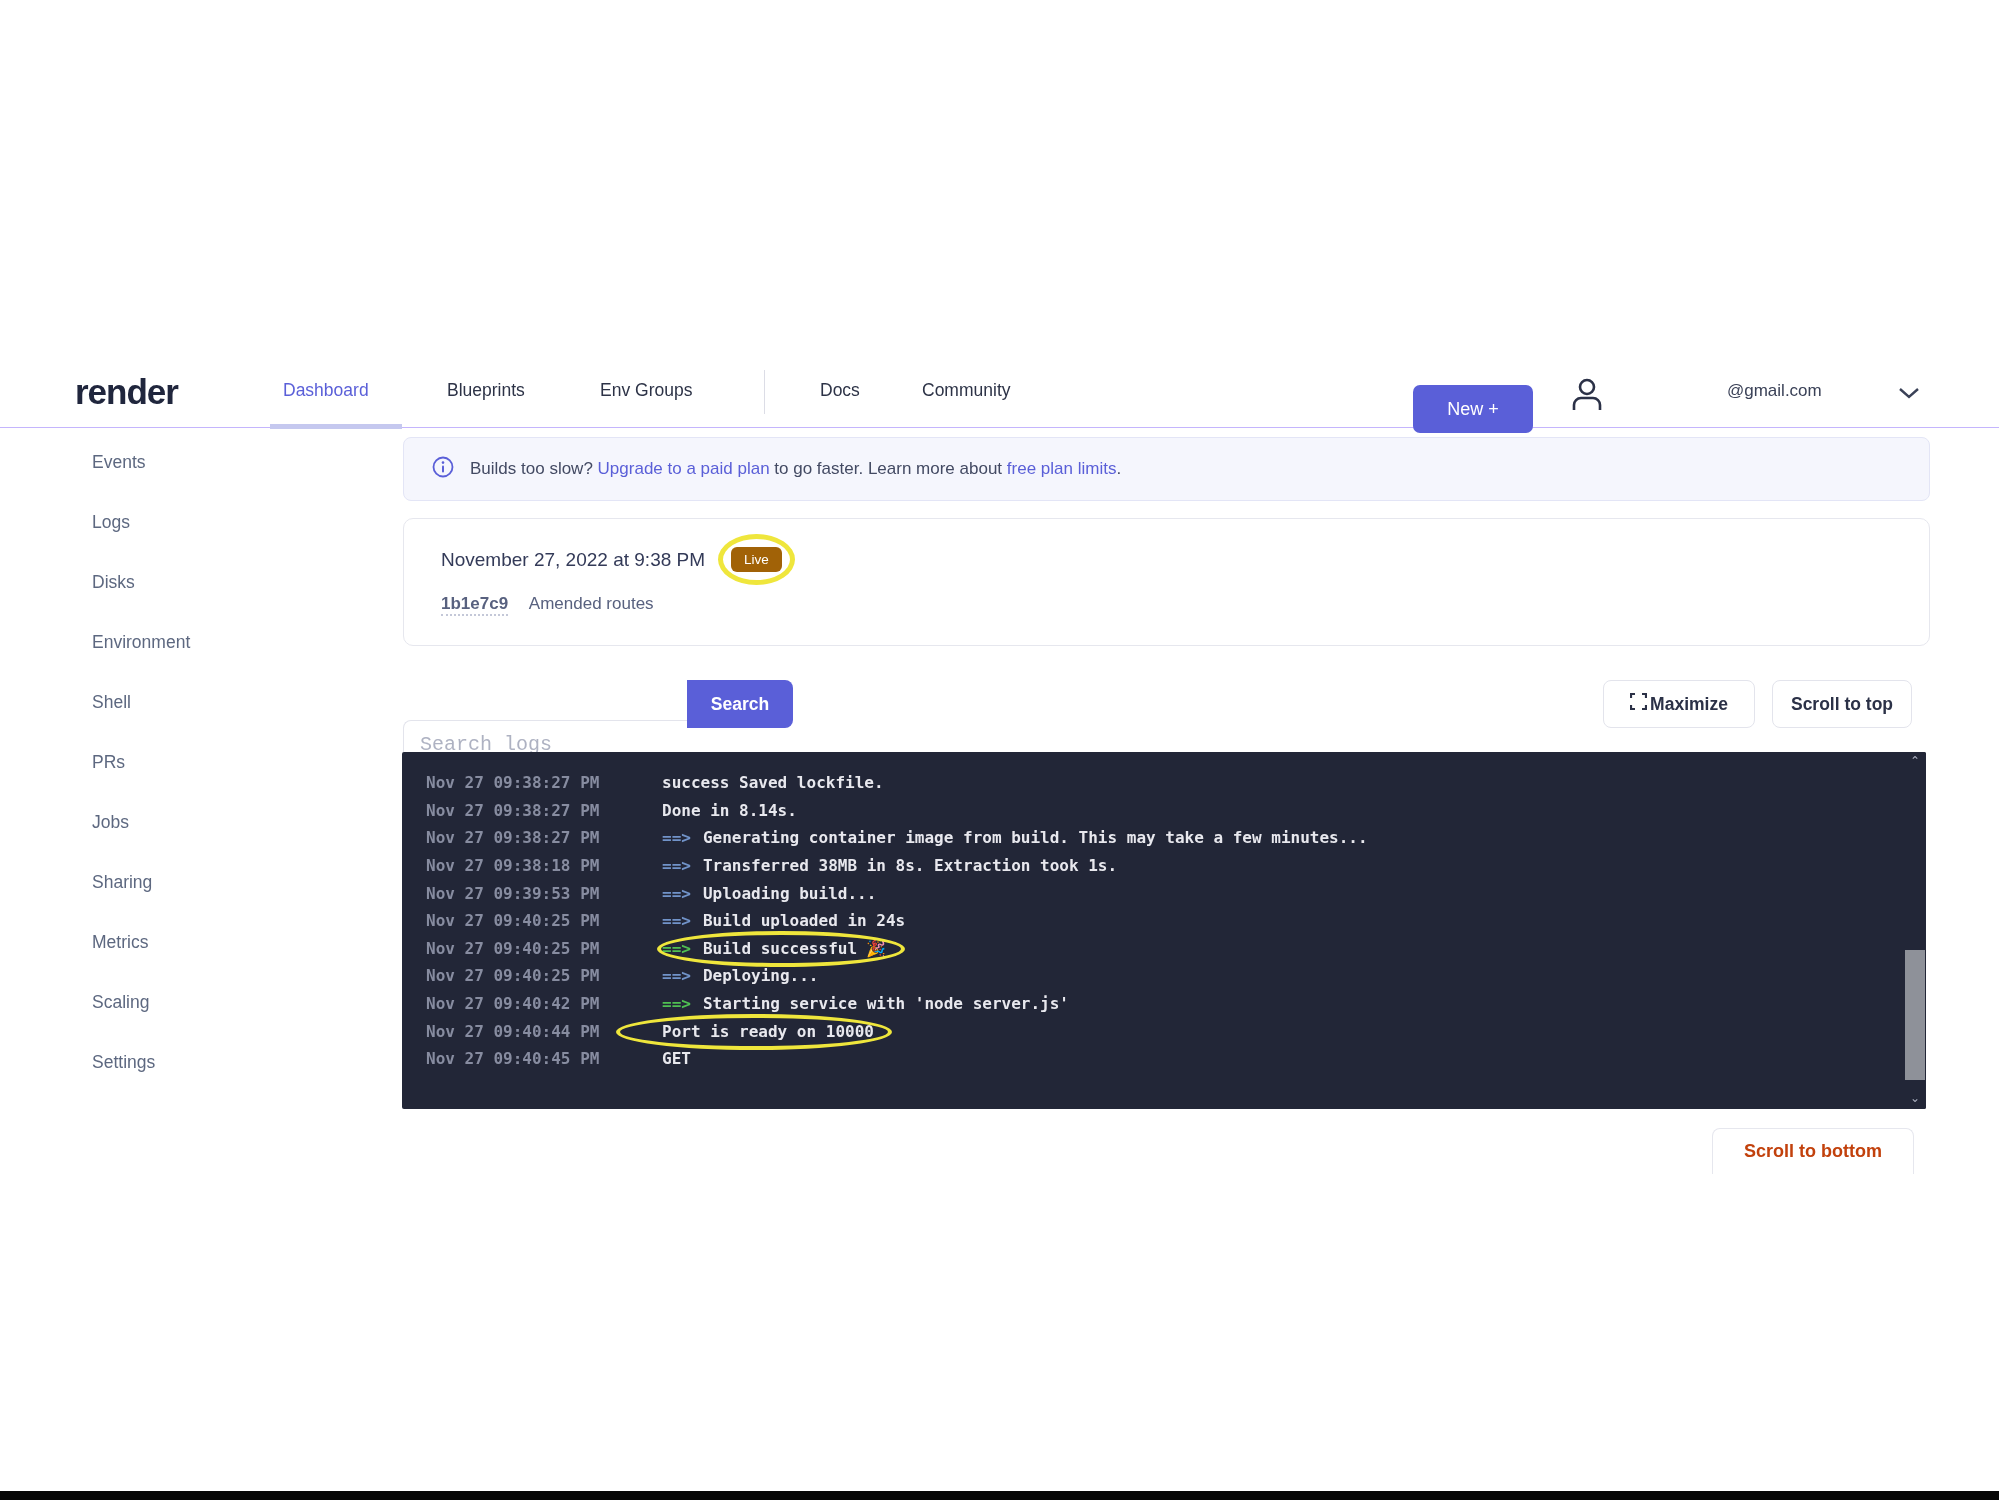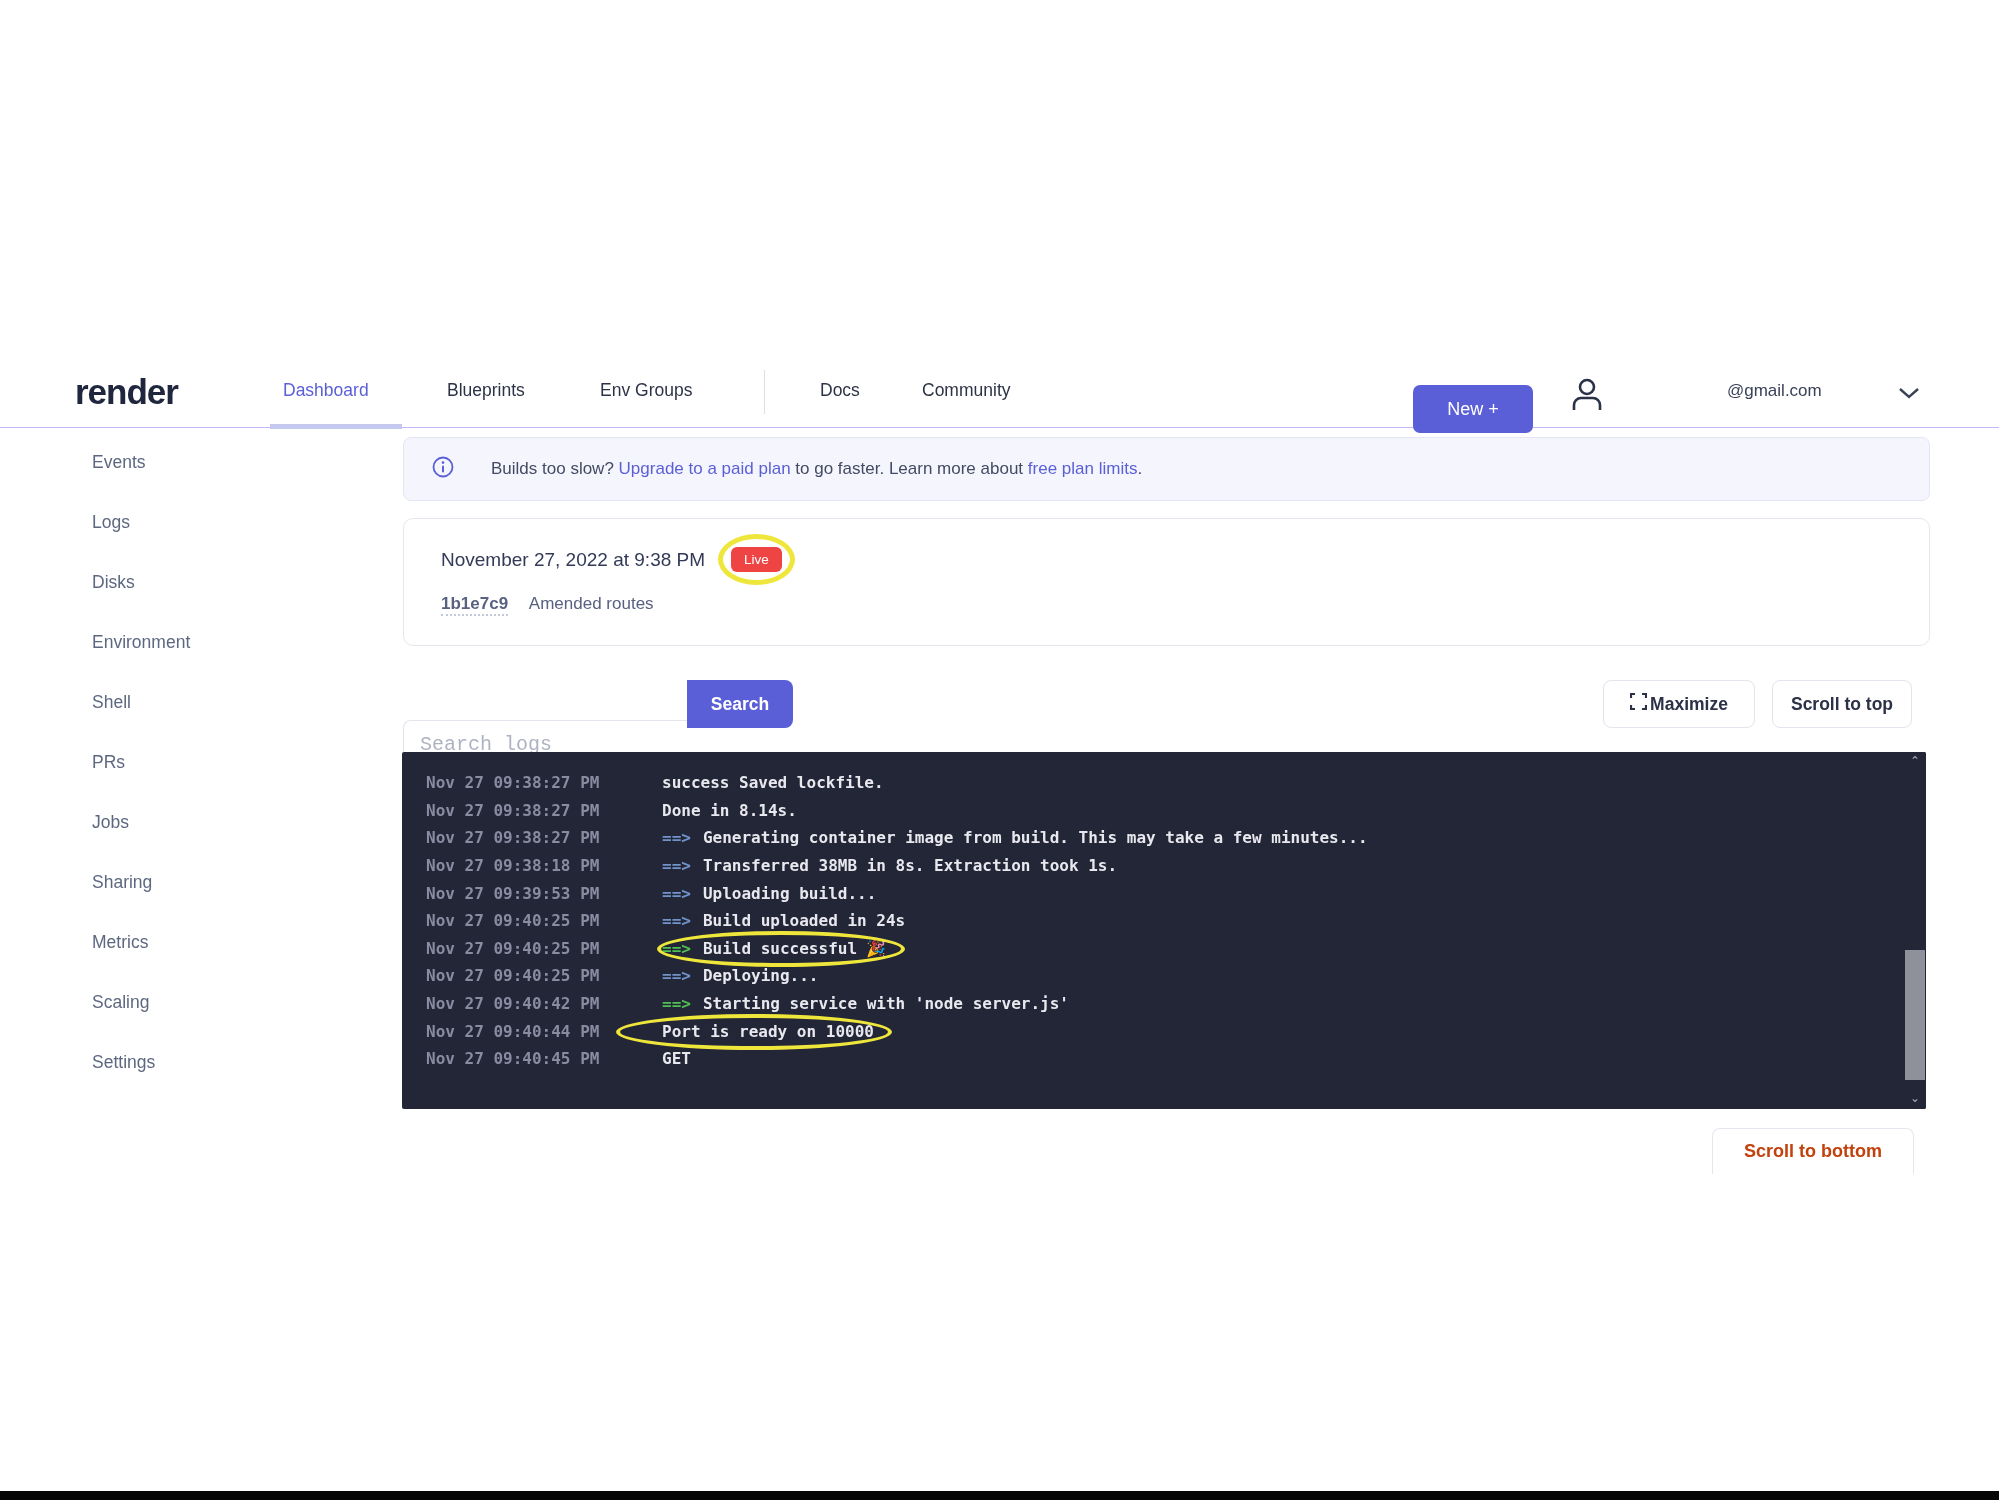--- a/index.html
+++ b/index.html
@@ -17,29 +17,29 @@
   .new-btn { position:absolute; left:1413px; top:11px; width:120px; height:48px; background:#5a5fd8; color:#ffffff; border:none; border-radius:7px; font-size:18px; font-weight:500; font-family:"Liberation Sans", sans-serif; cursor:pointer;margin-top:16px; }
   .person { position:absolute; left:1566px; top:16px; cursor:pointer; }
   .email { position:absolute; left:1727px; top:23px; font-size:17px; color:#3a4157; cursor:pointer; white-space:nowrap; }
   .chev { position:absolute; left:1898px; top:28px; cursor:pointer; }
 
   
   .sidebar { position:absolute; left:92px; top:432px; width:260px; }
   .side-item { height:60px; display:flex; align-items:center; font-size:17.5px; color:#5d6880; cursor:pointer; }
 
   
-  .banner { position:absolute; left:403px; top:437px; width:1527px; height:64px; background:#f5f6fd; border:1px solid #e3e5f6; border-radius:8px; display:flex; align-items:center; padding-left:28px;gap:21px; }
+  .banner { position:absolute; left:403px; top:437px; width:1527px; height:64px; background:#f5f6fd; border:1px solid #e3e5f6; border-radius:8px; display:flex; align-items:center; padding-left:28px; }
   .banner-text { font-size:17px; color:#434a63; margin-left:16px; }
   .banner a, .lnk { color:#5a5fd8; text-decoration:none; cursor:pointer; }
 
   .deploy-card { position:absolute; left:403px; top:518px; width:1527px; height:128px; background:#ffffff; border:1px solid #e6e7ee; border-radius:10px; padding:28px 0 0 37px; }
   .deploy-top { display:flex; align-items:center; }
   .deploy-date { font-size:19px; color:#333a58; }
   .live-wrap { position:relative; margin-left:26px; }
-  .live-badge { display:inline-block; background:#ef4444; color:#ffffff; font-size:13.5px; font-weight:500; padding:5px 13px; border-radius:6px; }
+  .live-badge { display:inline-block; background:#a16207; color:#ffffff; font-size:13.5px; font-weight:500; padding:5px 13px; border-radius:6px; }
   .ring { position:absolute; left:-13px; top:-13px; right:-13px; bottom:-13px; border:5px solid #efe63c; border-radius:50%; pointer-events:none; }
   .commit-row { margin-top:22px; font-size:17px; color:#58617f; }
   .commit-hash { font-weight:600; border-bottom:2px dotted #c4c8d8; padding-bottom:1px; cursor:pointer; }
   .commit-msg { margin-left:16px; }
 
   
   .search-input { position:absolute; left:403px; top:680px; width:284px; height:48px; border:1px solid #e3e4ec; border-right:none; border-radius:8px 0 0 8px; padding:0 16px; font-size:20px; color:#3a4157; font-family:Liberation Mono, monospace; outline:none;margin-top:40px; }
   .search-input::placeholder { color:#aeb2c2; }
   .search-btn { position:absolute; left:687px; top:680px; width:106px; height:48px; background:#5a5fd8; color:#fff; border:none; border-radius:0 8px 8px 0; font-size:17.5px; font-weight:600; font-family:"Liberation Sans", sans-serif; cursor:pointer; }
   .tool-btn { position:absolute; top:680px; height:48px; background:#ffffff; border:1px solid #e3e4ec; border-radius:8px; font-size:17.5px; font-weight:600; color:#2b3147; font-family:"Liberation Sans", sans-serif; cursor:pointer; display:flex; align-items:center; justify-content:center; gap:3px; }

